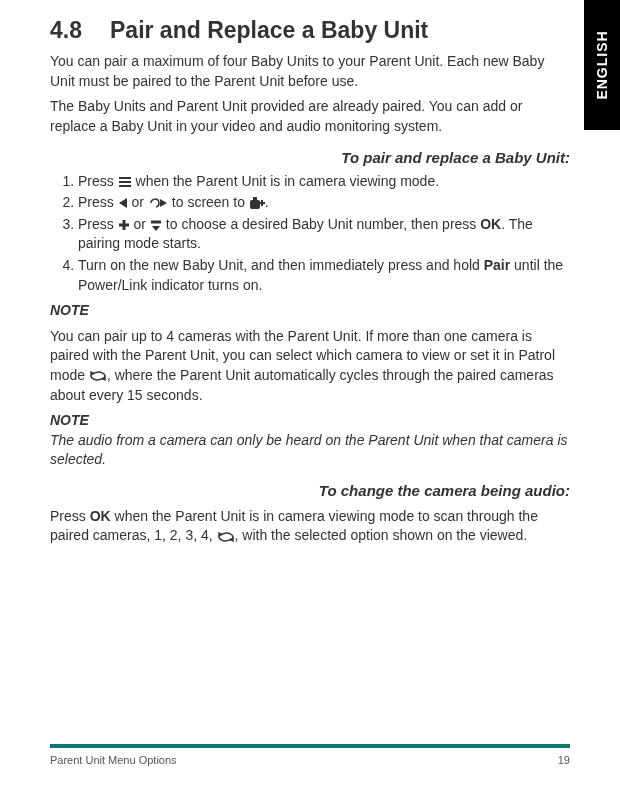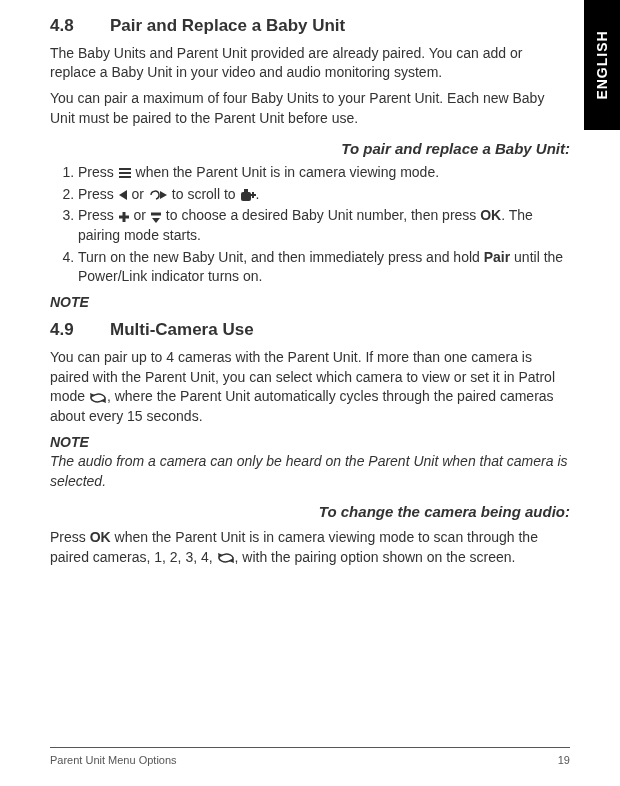--- a/index.html
+++ b/index.html
@@ -31,21 +31,21 @@
   }
   .page {
     padding: 8px 50px 0 50px;
     font-size: 14px;
     line-height: 1.4;
   }
   .section-heading {
     display: flex;
     align-items: baseline;
     font-weight: bold;
-    font-size: 17px;
+    font-size: 23px;
     margin: 6px 0 4px 0;
   }
   .section-heading .num { width: 60px; }
   .subheading {
     font-weight: bold;
     font-style: italic;
     margin: 10px 0 4px 0;
     font-size: 15px;
     text-align: right;
   }
@@ -68,58 +68,58 @@
   p { margin: 6px 0; }
   .footer {
     position: absolute;
     left: 50px;
     right: 50px;
     bottom: 20px;
     display: flex;
     justify-content: space-between;
     font-size: 11px;
     color: #555;
-    border-top: 1px solid #0f766e;
+    border-top: 4px solid #0f766e;
     padding-top: 6px;
   }
 </style>
 </head>
 <body>
 
 <div class="side-tab">
   <span>ENGLISH</span>
 </div>
 
 <div class="page">
 
   <div class="section-heading">
     <span class="num">4.8</span>
     <span>Pair and Replace a Baby Unit</span>
   </div>
 
+  <p>You can pair a maximum of four Baby Units to your Parent Unit. Each new Baby Unit must be paired to the Parent Unit before use.</p>
   <p> The Baby Units and Parent Unit provided are already paired. You can add or replace a Baby Unit in your video and audio monitoring system.</p>
-  <p>You can pair a maximum of four Baby Units to your Parent Unit. Each new Baby Unit must be paired to the Parent Unit before use.</p>
 
   <div class="subheading">To pair and replace a Baby Unit:</div>
 
   <ol>
     <li>
       <span>Press </span><svg class="inline-icon" width="14" height="12">
           <rect x="1" y="1" width="12" height="2" fill="#333"></rect>
           <rect x="1" y="5" width="12" height="2" fill="#333"></rect>
           <rect x="1" y="9" width="12" height="2" fill="#333"></rect>
         </svg><span> when the Parent Unit is in camera viewing mode.</span>
     </li>
     <li>
       <span>Press </span><svg class="inline-icon" width="10" height="12">
           <polygon points="9,1 1,6 9,11" fill="#333"></polygon>
         </svg><span> or  </span><svg class="inline-icon" width="20" height="14">
           <path d="M 3 7 A 4 4 0 1 1 8 11" fill="none" stroke="#333" stroke-width="1.5"></path>
           <polygon points="12,3 19,7 12,11" fill="#333"></polygon>
-        </svg><span>  to scroll to </span><svg class="inline-icon" width="16" height="14">
+        </svg><span>  to screen to </span><svg class="inline-icon" width="16" height="14">
           <rect x="1" y="4" width="10" height="9" rx="2" fill="#333"></rect>
           <rect x="4" y="1" width="4" height="3" fill="#333"></rect>
           <line x1="13" y1="4" x2="13" y2="10" stroke="#333" stroke-width="2"></line>
           <line x1="10" y1="7" x2="16" y2="7" stroke="#333" stroke-width="2"></line>
         </svg><span>.</span>
     </li>
     <li>
       <span>Press  </span><svg class="inline-icon" width="12" height="12">
           <line x1="6" y1="1" x2="6" y2="11" stroke="#333" stroke-width="3"></line>
           <line x1="1" y1="6" x2="11" y2="6" stroke="#333" stroke-width="3"></line>
@@ -128,24 +128,20 @@
           <polygon points="2,7 10,7 6,12" fill="#333"></polygon>
         </svg><span>  to choose a desired Baby Unit number, then press </span><span class="ok-text">OK</span><span>. The pairing mode starts.</span>
     </li>
     <li>
       <span>Turn on the new Baby Unit, and then immediately press and hold </span><b>Pair</b><span> until the Power/Link indicator turns on.</span>
     </li>
   </ol>
 
   <div class="note-label">NOTE</div>
 
-  <div class="section-heading">
-    <span class="num">4.9</span>
-    <span>Multi-Camera Use</span>
-  </div>
 
   <p>
     <span>You can pair up to 4 cameras with the Parent Unit. If more than one camera is paired with the Parent Unit, you can select which camera to view or set it in Patrol mode  </span><svg class="inline-icon" width="18" height="12">
         <path d="M 3 3 A 6 4 0 0 0 14 8" fill="none" stroke="#333" stroke-width="1.5"></path>
         <polygon points="1,1 6,3 2,6" fill="#333"></polygon>
         <path d="M 15 9 A 6 4 0 0 0 4 4" fill="none" stroke="#333" stroke-width="1.5"></path>
         <polygon points="17,11 12,9 16,6" fill="#333"></polygon>
       </svg><span>, where the Parent Unit automatically cycles through the paired cameras about every 15 seconds.</span>
   </p>
 
@@ -153,21 +149,21 @@
   <div class="note-body">The audio from a camera can only be heard on the Parent Unit when that camera is selected.</div>
 
   <div class="subheading">To change the camera being audio:</div>
 
   <p>
     <span>Press </span><span class="ok-text">OK</span><span> when the Parent Unit is in camera viewing mode to scan through the paired cameras, 1, 2, 3, 4,  </span><svg class="inline-icon" width="18" height="12">
         <path d="M 3 3 A 6 4 0 0 0 14 8" fill="none" stroke="#333" stroke-width="1.5"></path>
         <polygon points="1,1 6,3 2,6" fill="#333"></polygon>
         <path d="M 15 9 A 6 4 0 0 0 4 4" fill="none" stroke="#333" stroke-width="1.5"></path>
         <polygon points="17,11 12,9 16,6" fill="#333"></polygon>
-      </svg><span>, with the pairing option shown on the screen.</span>
+      </svg><span>, with the selected option shown on the viewed.</span>
   </p>
 
 </div>
 
 <div class="footer">
   <span>Parent Unit Menu Options</span>
   <span>19</span>
 </div>
 
 </body></html>

